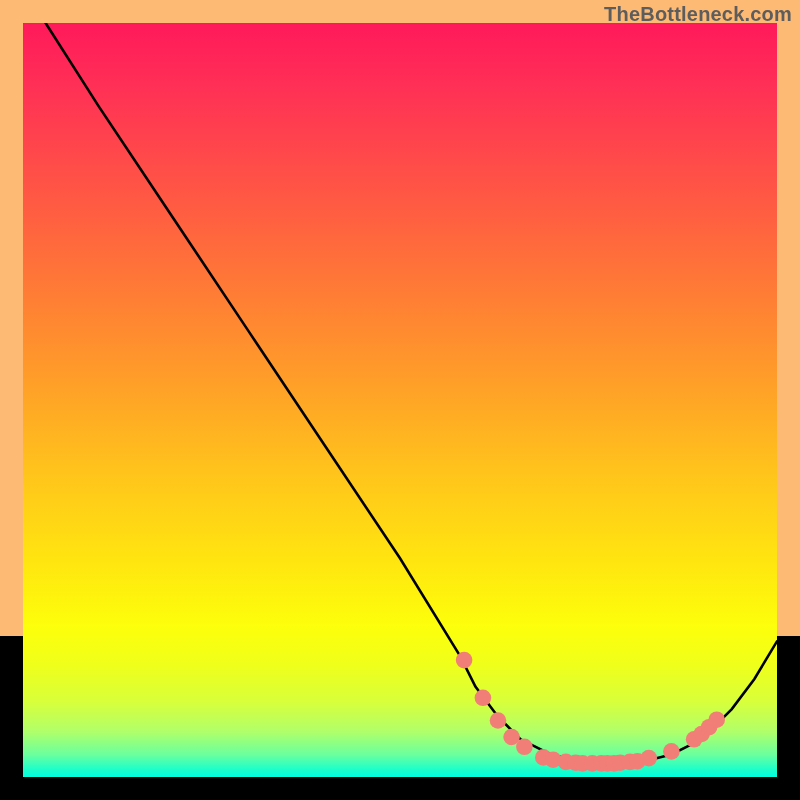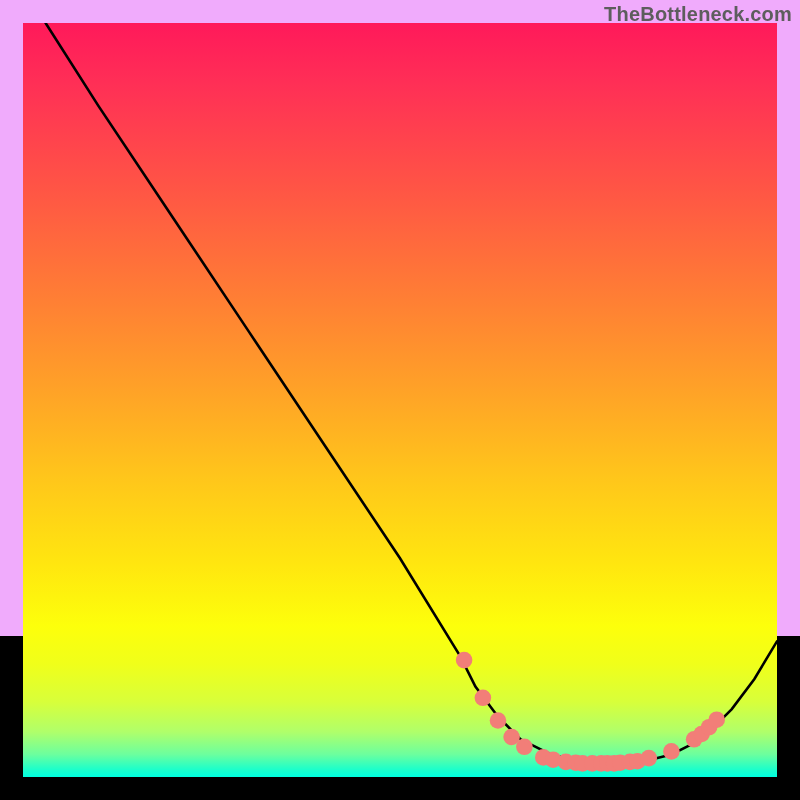--- a/index.html
+++ b/index.html
@@ -8,21 +8,21 @@
     width: 800px;
     height: 800px;
     background: #000;
     font-family: Arial, Helvetica, sans-serif;
     overflow: hidden;
   }
   .stage {
     position: relative;
     width: 800px;
     height: 636px;
-    background: #f0abfc;
+    background: #fdba74;
   }
   .plot {
     position: absolute;
     left: 23px;
     top: 23px;
     width: 754px;
     height: 754px;
     
     background: linear-gradient(
       to bottom,

